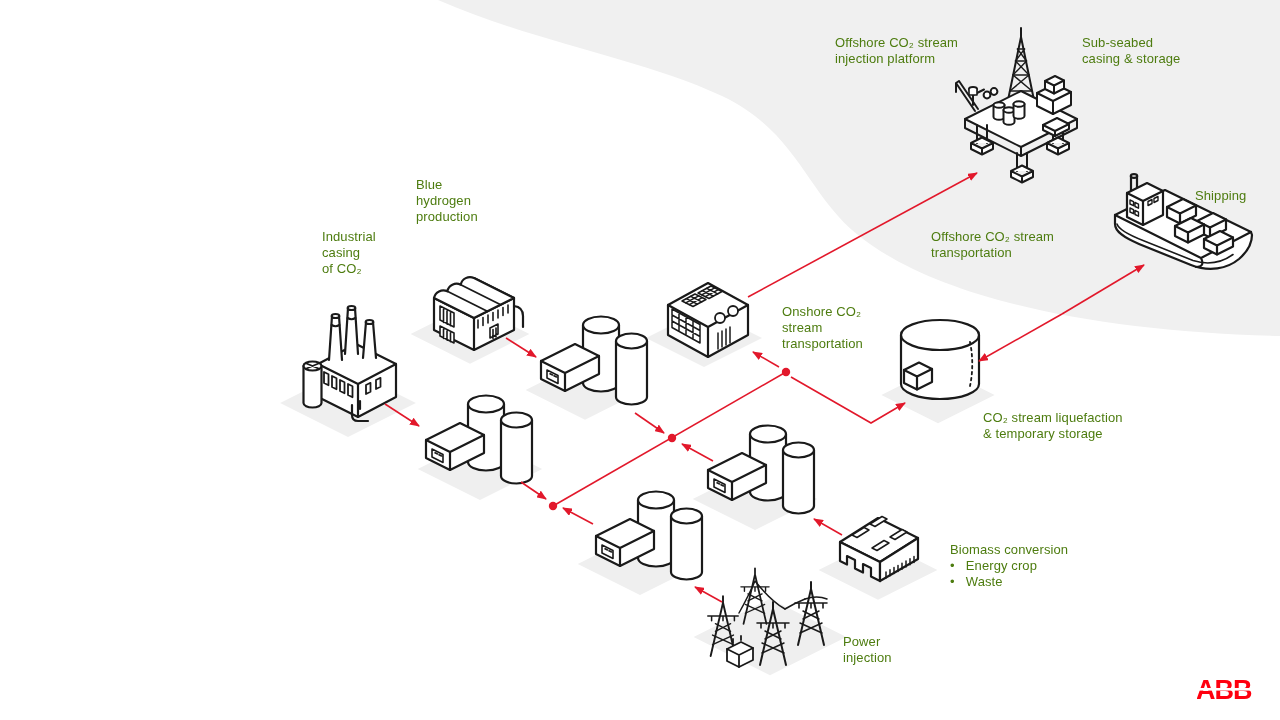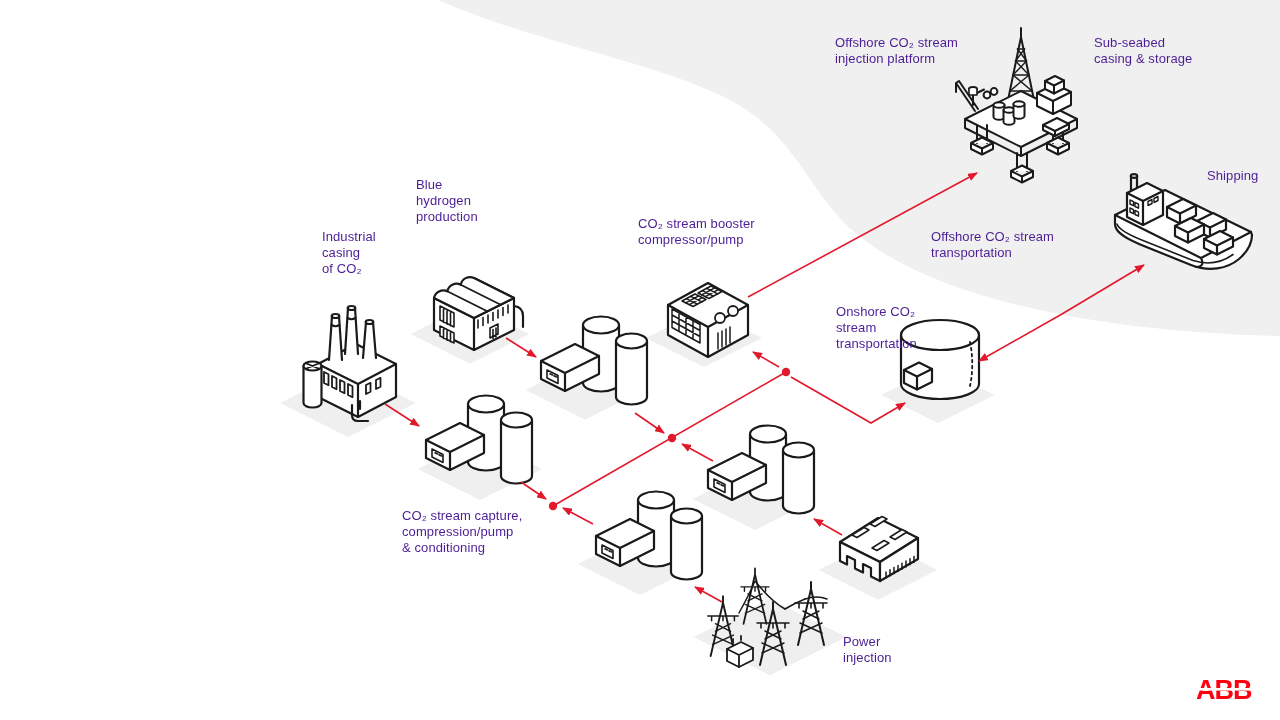--- a/index.html
+++ b/index.html
@@ -1,20 +1,20 @@
 <!DOCTYPE html>
 <html><head>
 <meta charset="utf-8">
 <style>
   html,body{margin:0;padding:0;background:#fff;}
   #stage{position:relative;width:1280px;height:720px;overflow:hidden;background:#ffffff;
          font-family:"Liberation Sans","DejaVu Sans",sans-serif;}
   .abs{position:absolute;}
   .label{position:absolute;white-space:pre-line;font-size:13px;line-height:16px;
-         color:#4c1d95;letter-spacing:.1px;}
+         color:#4d7c0f;letter-spacing:.1px;}
   .shadow{position:absolute;background:#efefef;transform:scaleY(.5) rotate(45deg);}
   .icon{display:block;}
   .icon g{stroke:#1a1a1a;fill:#ffffff;stroke-linejoin:round;stroke-linecap:round;}
   #overlay{position:absolute;left:0;top:0;pointer-events:none;}
   #swoosh{position:absolute;left:0;top:0;}
   #abb-logo{position:absolute;left:1197px;top:676px;}
 </style>
 </head>
 <body>
 
@@ -296,35 +296,35 @@
       <circle cx="786" cy="372" r="4.2"></circle>
     </g>
   </svg>
 
   <div class="label" style="left:322px;top:229px;">Industrial
 casing
 of CO₂</div>
   <div class="label" style="left:416px;top:177px;">Blue
 hydrogen
 production</div>
-  <div class="label" style="left:638px;top:216px;">CO₂ stream booster
-compressor/pump</div>
   <div class="label" style="left:835px;top:35px;">Offshore CO₂ stream
 injection platform</div>
-  <div class="label" style="left:1082px;top:35px;margin-left:12px;">Sub-seabed
+  <div class="label" style="left:1082px;top:35px;">Sub-seabed
 casing &amp; storage</div>
-  <div class="label" style="left:1195px;top:168px;margin-left:12px;">Shipping</div>
+  <div class="label" style="left:1195px;top:188px;">Shipping</div>
   <div class="label" style="left:931px;top:229px;">Offshore CO₂ stream
 transportation</div>
-  <div class="label" style="left:836px;top:304px;">Onshore CO₂
+  <div class="label" style="left:782px;top:304px;">Onshore CO₂
 stream
 transportation</div>
-  <div class="label" style="left:402px;top:508px;">CO₂ stream capture,
-compression/pump
-&amp; conditioning</div>
+  <div class="label" style="left:983px;top:410px;">CO₂ stream liquefaction
+&amp; temporary storage</div>
+  <div class="label" style="left:950px;top:542px;">Biomass conversion
+•&nbsp;&nbsp;&nbsp;Energy crop
+•&nbsp;&nbsp;&nbsp;Waste</div>
   <div class="label" style="left:843px;top:634px;">Power
 injection</div>
 
   <div id="abb-logo">
     <svg width="60" height="28">
       <text x="-1" y="23" font-size="27" font-weight="bold" letter-spacing="-1" font-family="Liberation Sans, DejaVu Sans, sans-serif" fill="#ff000f">ABB</text>
       <rect x="0" y="12" width="60" height="2.6" fill="#ffffff"></rect>
     </svg>
   </div>
 

